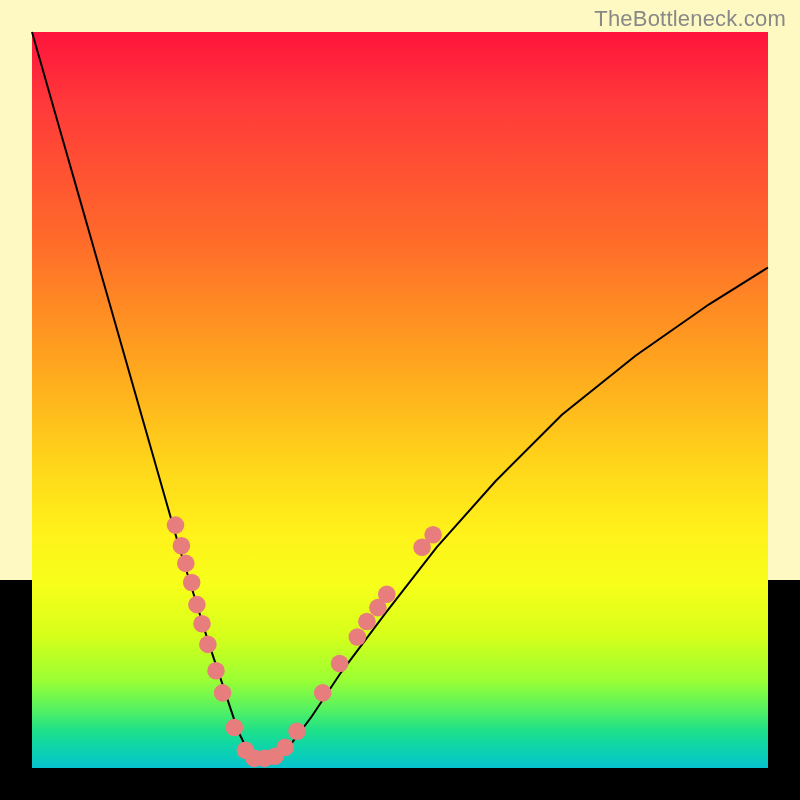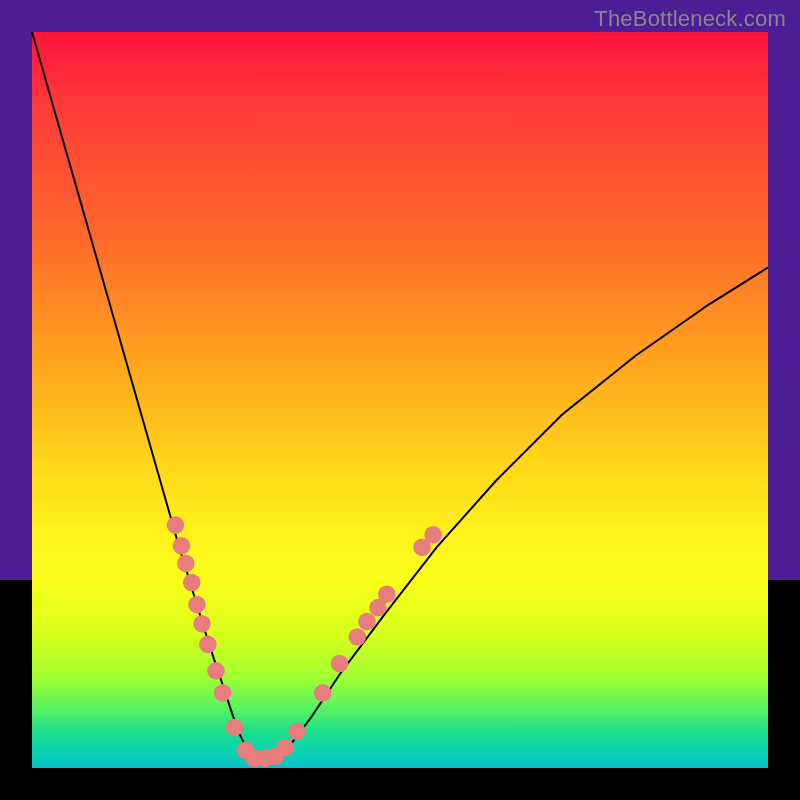--- a/index.html
+++ b/index.html
@@ -8,21 +8,21 @@
     width: 800px;
     height: 800px;
     overflow: hidden;
     font-family: Arial, Helvetica, sans-serif;
     background: #000;
   }
   .frame {
     position: relative;
     width: 800px;
     height: 580px;
-    background: #4c1d95;
+    background: #fef9c3;
   }
   .plot-area {
     position: absolute;
     left: 32px;
     top: 32px;
     width: 736px;
     height: 736px;
     background: linear-gradient(
       to bottom,
       #ff143c 0%,

